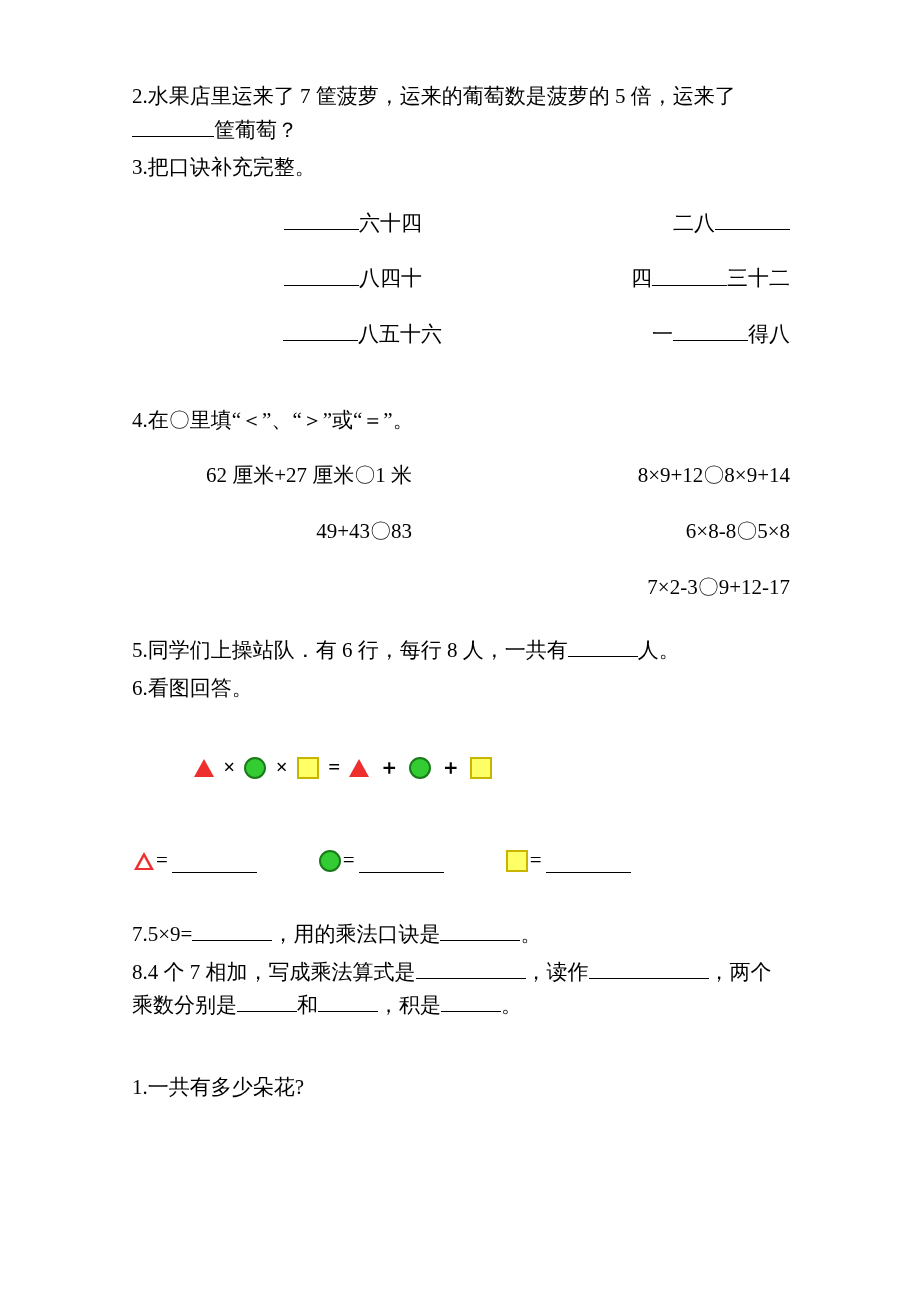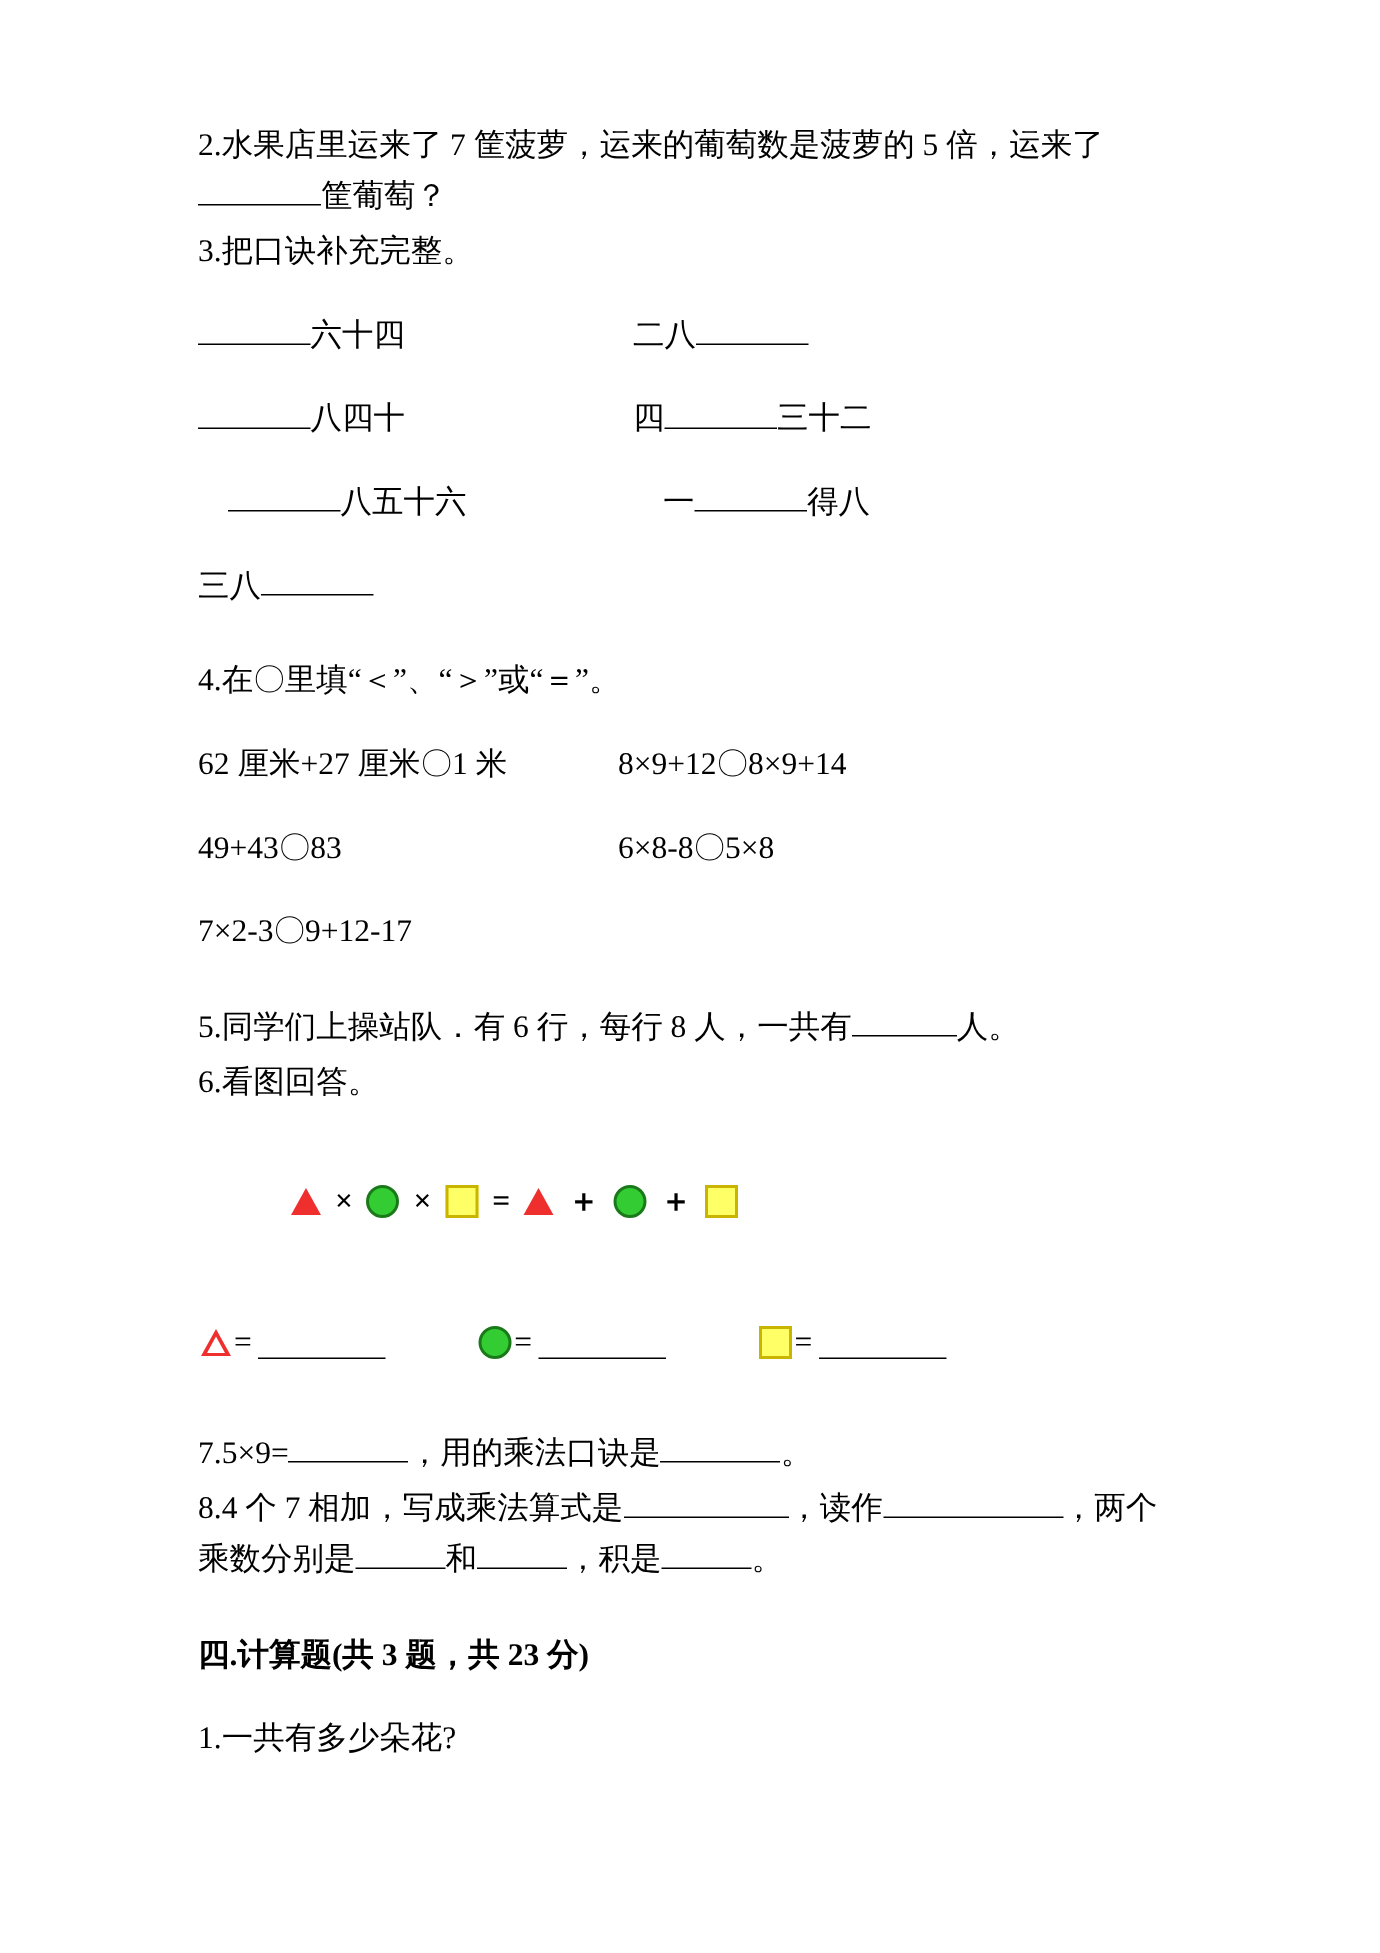--- a/index.html
+++ b/index.html
@@ -24,20 +24,21 @@
   }
   .blank {
     display: inline-block;
     border-bottom: 1px solid #000;
     height: 1.05em;
     vertical-align: baseline;
     min-width: 30px;
   }
   .row2 {
     display: flex;
+    text-align: right;
   }
   .col-left { flex: 0 0 290px; }
   .col-right { flex: 1; }
   .indent1 { padding-left: 20px; }
   .spacer-sm { height: 18px; }
   .spacer-md { height: 26px; }
   .spacer-lg { height: 40px; }
 
   
   .tri,
@@ -139,23 +140,20 @@
     <div class="col-left indent1">
       <span class="blank" style="width:75px"></span><span>八五十六</span>
     </div>
     <div class="col-right">
       <span>一</span><span class="blank" style="width:75px"></span><span>得八</span>
     </div>
   </div>
   <div class="spacer-sm"></div>
 
   <div class="row2 line">
-    <div class="col-left">
-      <span>三八</span><span class="blank" style="width:75px"></span>
-    </div>
   </div>
 
   <div class="spacer-md"></div>
 
   <div class="line">4.在〇里填“＜”、“＞”或“＝”。</div>
   <div class="spacer-sm"></div>
 
   <div class="row2 line">
     <div class="col-left" style="flex-basis:280px">62 厘米+27 厘米〇1 米</div>
     <div class="col-right">8×9+12〇8×9+14</div>
@@ -219,19 +217,18 @@
   <div class="line">
     <span>7.5×9=</span><span class="blank" style="width:80px"></span><span>，用的乘法口诀是</span><span class="blank" style="width:80px"></span><span>。</span>
   </div>
 
   <div class="line">
     <span>8.4 个 7 相加，写成乘法算式是</span><span class="blank" style="width:110px"></span><span>，读作</span><span class="blank" style="width:120px"></span><span>，两个乘数分别是</span><span class="blank" style="width:60px"></span><span>和</span><span class="blank" style="width:60px"></span><span>，积是</span><span class="blank" style="width:60px"></span><span>。</span>
   </div>
 
   <div class="spacer-md"></div>
 
-  <div class="line section-title">四.计算题(共 3 题，共 23 分)</div>
 
   <div class="spacer-sm"></div>
 
   <div class="line">1.一共有多少朵花?</div>
 
 </div>
 
 </body></html>

